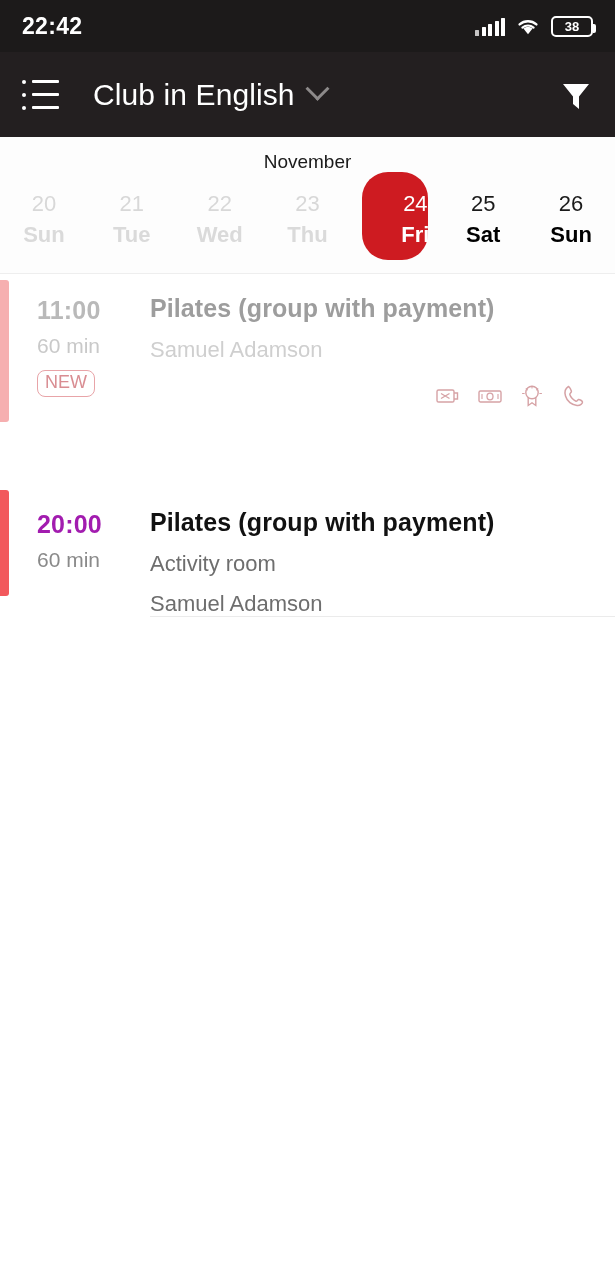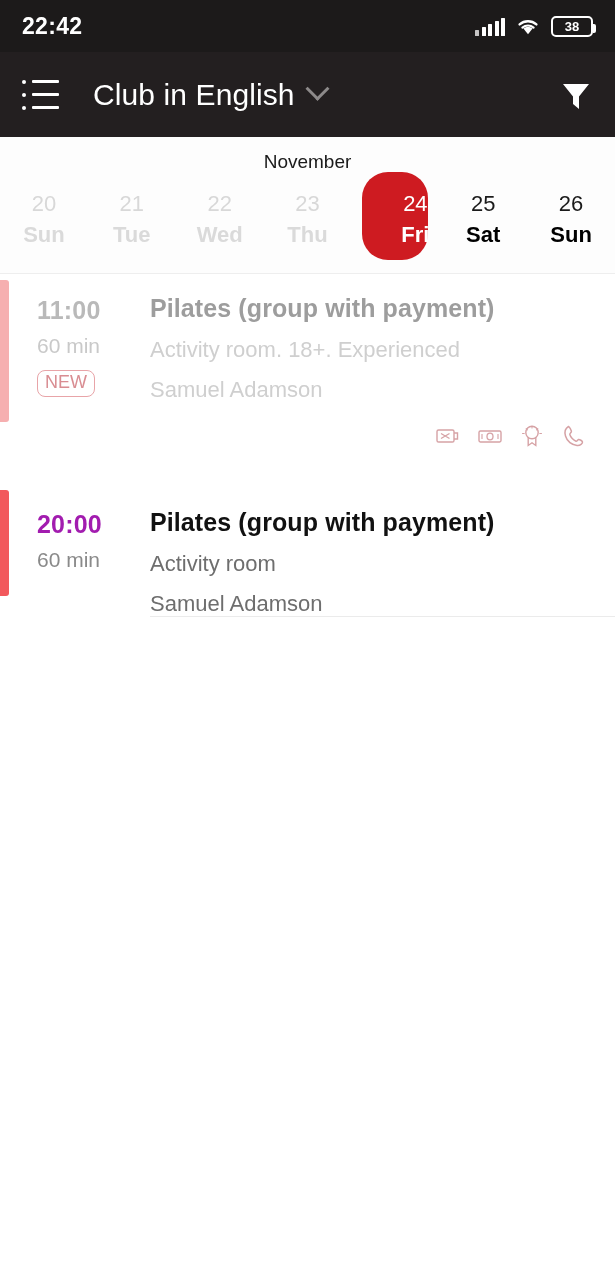--- a/index.html
+++ b/index.html
@@ -218,21 +218,20 @@
   <div class="event faded" style="height:172px;">
     <div class="accent" style="background:#f6afb0; margin-top:6px; margin-bottom:24px;"></div>
     <div class="event-inner">
       <div class="event-left">
         <div class="event-time">11:00</div>
         <div class="event-dur">60 min</div>
         <div class="badge-new">NEW</div>
       </div>
       <div class="event-right">
         <div class="event-title">Pilates (group with payment)</div>
-        <div class="event-sub">Activity room. 18+. Experienced</div>
         <div class="event-coach">Samuel Adamson</div>
         <div class="event-icons">
           <div class="ic">
             <svg width="26" height="26" viewBox="0 0 26 26">
               <rect x="2" y="7" width="17" height="12" rx="1.6" fill="none" stroke="#d6a2a5" stroke-width="1.4"></rect>
               <path d="M6 10.5 L14.5 15.5 M14.5 10.5 L6 15.5" stroke="#d6a2a5" stroke-width="1.3"></path>
               <path d="M19 10 L22.5 10 L22.5 16 L19 16" fill="none" stroke="#d6a2a5" stroke-width="1.4"></path>
             </svg>
           </div>
           <div class="ic">

